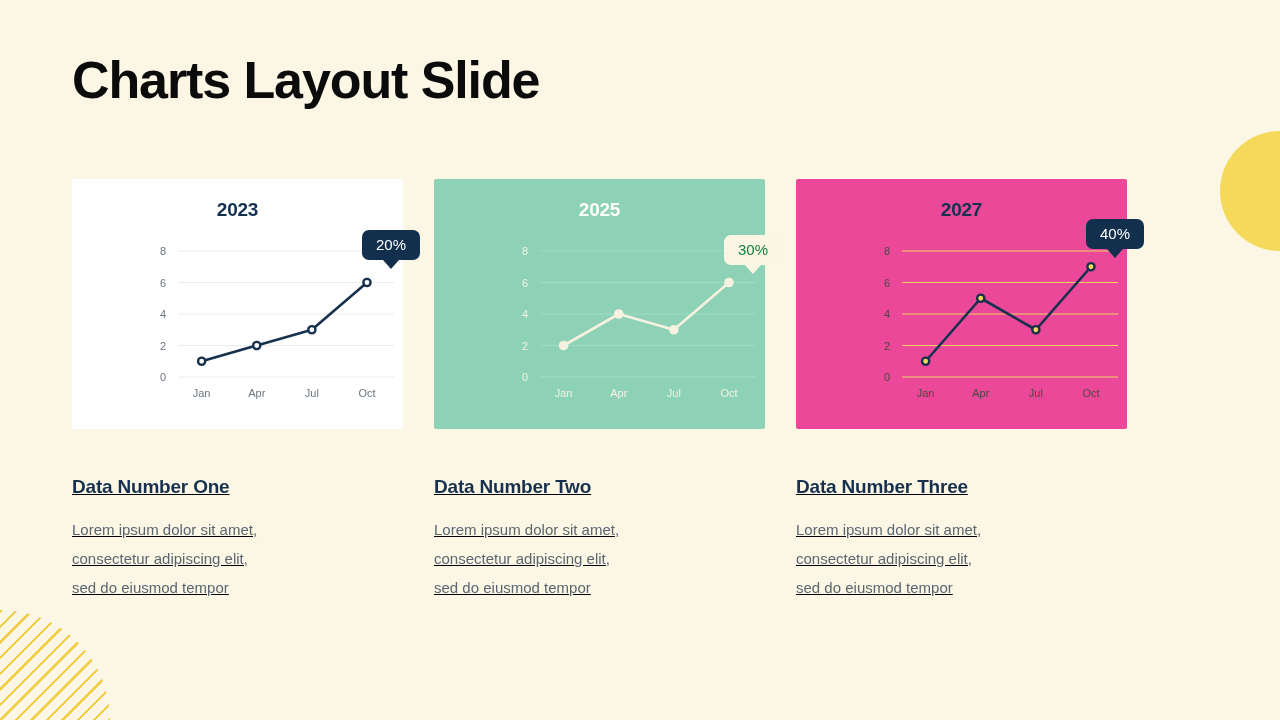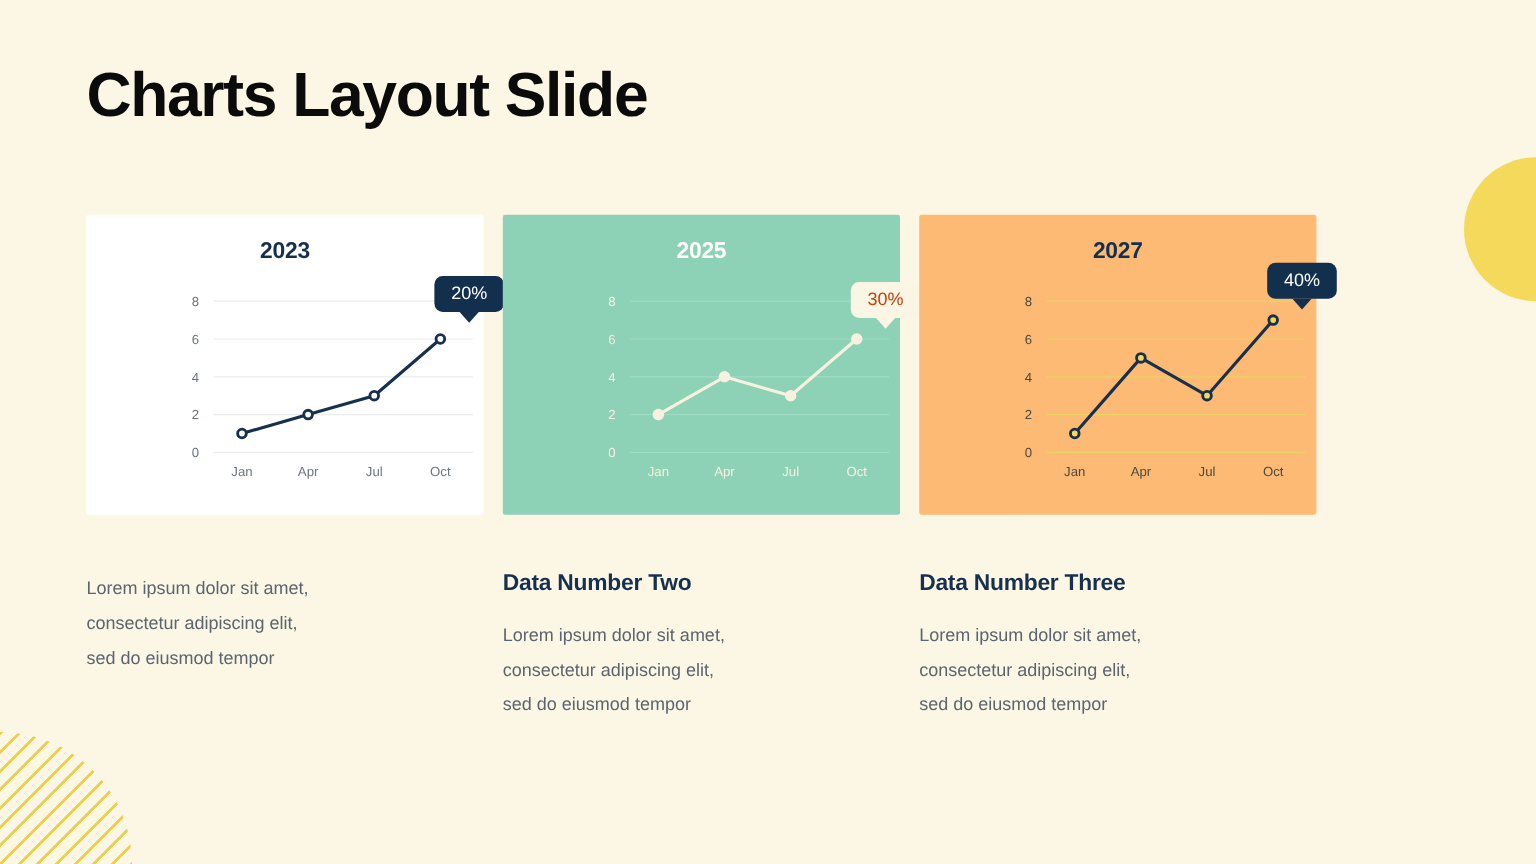--- a/index.html
+++ b/index.html
@@ -47,33 +47,34 @@
     color:#0B0B0B;
     line-height:1.1;
   }
 
   
   .columns {
     position:absolute;
     left:72px; top:179px;
     width:1056px;
     display:flex;
-    gap:16px;
+    gap:31px;
+    text-decoration:underline;
   }
   .column { width:331px; }
 
   .chart-card {
     position:relative;
     width:331px; height:250px;
     border-radius:2px;
     overflow:visible;
   }
   .card-white  { background:#FFFFFF; }
   .card-green  { background:#8DD1B6; }
-  .card-yellow { background:#fdba74; }
+  .card-yellow { background:#ec4899; }
 
   .chart-title {
     position:absolute;
     top:20px; left:0; right:0;
     text-align:center;
     font-size:19px;
     font-weight:700;
     letter-spacing:-0.2px;
   }
   .card-white  .chart-title { color:#14304F; }
@@ -127,21 +128,21 @@
     left:50%; top:100%;
     transform:translateX(-50%);
     width:0; height:0;
     border-left:8px solid transparent;
     border-right:8px solid transparent;
     border-top:9px solid currentColor;
   }
   .tip-dark  { background:#12304D; color:#12304D; }
   .tip-dark  .tip-text { color:#FFFFFF; }
   .tip-light { background:#FBF5E4; color:#FBF5E4; }
-  .tip-light .tip-text { color:#c2410c; }
+  .tip-light .tip-text { color:#15803d; }
   .tip-text { position:relative; }
 
   
   .caption { margin-top:47px; }
   .caption-title {
     font-size:19px;
     font-weight:700;
     color:#16304D;
     letter-spacing:-0.2px;
     margin-bottom:17px;
@@ -190,20 +191,21 @@
               <circle cx="184.75" cy="166.5" r="3.6" class="marker"></circle>
               <circle cx="239.86363636363637" cy="150.75" r="3.6" class="marker"></circle>
               <circle cx="294.97727272727275" cy="103.5" r="3.6" class="marker"></circle>
             </svg>
           </div>
         <div class="tooltip tip-dark" style="left: 294.977px; top: 51px;">
           <span class="tip-text">20%</span>
         </div>
       </div>
       <div class="caption">
+        <div class="caption-title">Data Number One</div>
         <div class="caption-body">
           <div>Lorem ipsum dolor sit amet,</div>
           <div>consectetur adipiscing elit,</div>
           <div>sed do eiusmod tempor</div>
         </div>
       </div>
     </div>
 
     <div class="column">
       <div class="chart-card card-green">

